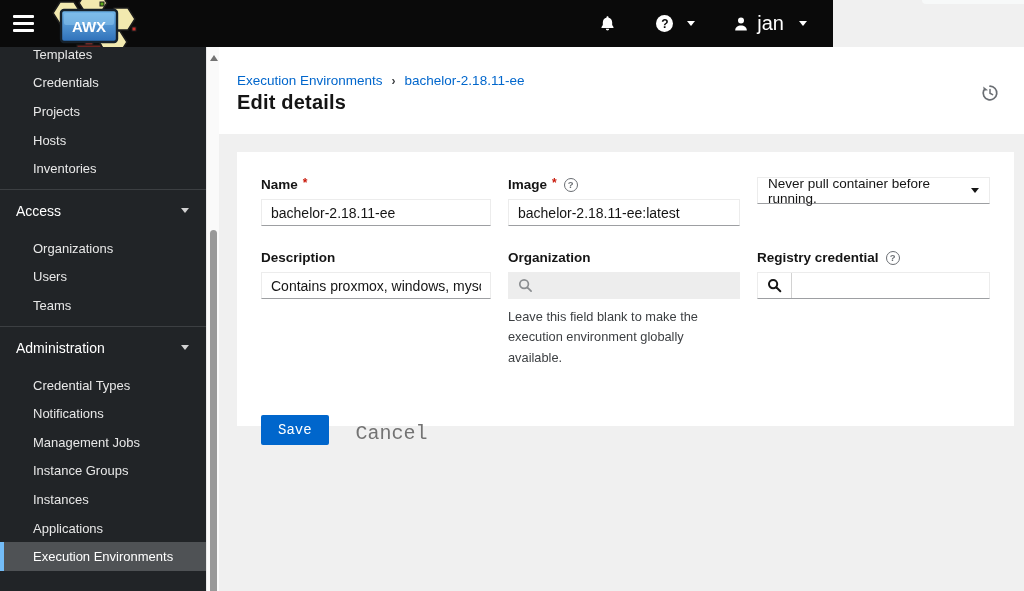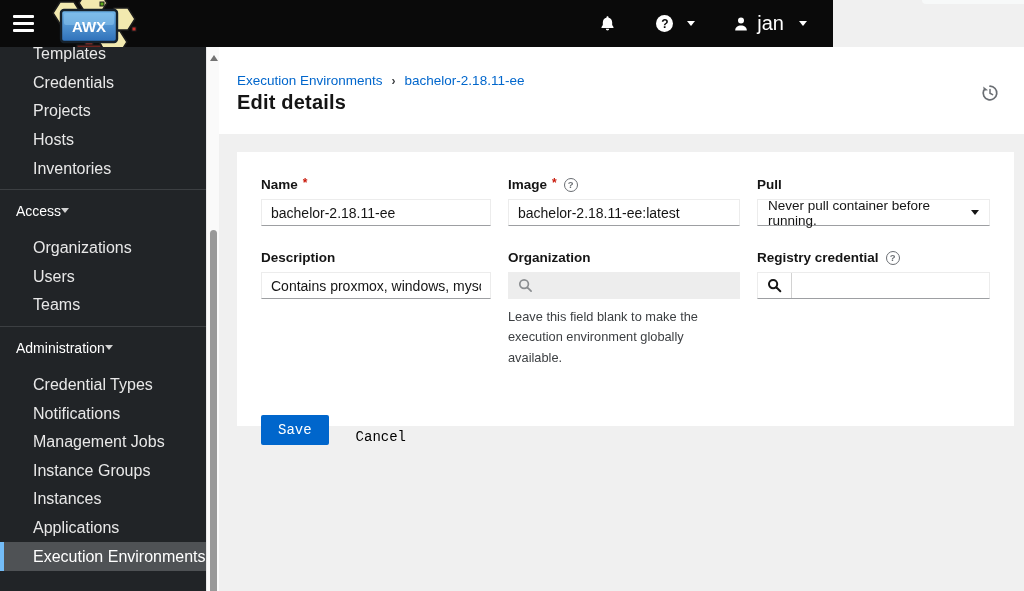--- a/index.html
+++ b/index.html
@@ -14,22 +14,22 @@
   .masthead-right { position:absolute; right:26px; top:0; height:47px; display:flex; align-items:center; }
   .mh-icon { display:flex; align-items:center; }
   .help-circle { width:17px; height:17px; border-radius:50%; background:#ffffff; color:#0a0a0a; font-size:12px; font-weight:bold; display:flex; align-items:center; justify-content:center; }
   .caret-down { width:0; height:0; border-left:4.5px solid transparent; border-right:4.5px solid transparent; border-top:5px solid #ffffff; }
   .user-name { color:#ffffff; font-size:20px; margin-left:8px; }
   .top-sliver { position:absolute; right:0; top:0; width:102px; height:4px; background:#f7f9f9; border-radius:0 0 0 6px; z-index:40; }
 
   
   .sidebar { position:absolute; left:0; top:47px; width:207px; height:544px; background:#212427; overflow:hidden; z-index:10; }
   .nav { margin-top:-7px; }
-  .nav-item { height:28.6px; display:flex; align-items:center; padding-left:33px; color:#e8e8e8; font-size:16px; cursor:pointer; }
-  .nav-group-header { height:42px; display:flex; align-items:center; padding:0 18px 0 16px; color:#ffffff; font-size:14px; cursor:pointer; }
+  .nav-item { height:28.6px; display:flex; align-items:center; padding-left:33px; color:#e8e8e8; font-size:13px; cursor:pointer; }
+  .nav-group-header { height:42px; display:flex; align-items:center; justify-content:space-between; padding:0 18px 0 16px; color:#ffffff; font-size:14px; cursor:pointer; }
   .nav-divider { border-top:1px solid #3c3f42; margin-top:6px; }
   .nav-section { padding-top:2px; }
   .group-caret { width:0; height:0; border-left:4.5px solid transparent; border-right:4.5px solid transparent; border-top:5px solid #d2d2d2; }
   .nav-item.selected { background:#4f5255; border-left:4px solid #73bcf7; padding-left:29px; color:#ffffff; }
 
   
   .side-scrollbar { position:absolute; left:206px; top:47px; width:13px; height:544px; background:#fafafa; border-left:1px solid #e8e8e8; z-index:20; }
   .scroll-up-arrow { position:absolute; left:3px; top:8px; width:0; height:0; border-left:4px solid transparent; border-right:4px solid transparent; border-bottom:6px solid #737373; }
   .scroll-thumb { position:absolute; left:3px; top:183px; width:7px; height:361px; background:#999999; border-radius:4px 4px 0 0; }
 
@@ -51,21 +51,21 @@
   .text-input { width:100%; height:27px; border:1px solid #ececec; border-bottom:1px solid #9d9fa2; background:#ffffff; font-family:inherit; font-size:14px; color:#151515; padding:0 9px; outline:none; }
   .select-box { width:100%; height:27px; border:1px solid #ececec; border-bottom:1px solid #9d9fa2; background:#ffffff; display:flex; align-items:center; justify-content:space-between; padding:12px 10px; font-size:13.5px; color:#151515; cursor:pointer; }
   .select-caret { width:0; height:0; border-left:4.5px solid transparent; border-right:4.5px solid transparent; border-top:5px solid #151515; margin-left:6px; }
   .lookup-disabled { width:100%; height:27px; background:#ededed; display:flex; align-items:center; padding:0 10px; }
   .lookup { width:100%; height:27px; border:1px solid #ececec; border-bottom:1px solid #9d9fa2; background:#ffffff; display:flex; align-items:stretch; }
   .lookup-btn { width:34px; display:flex; align-items:center; justify-content:center; border-right:1px solid #d2d2d2; cursor:pointer; background:#ffffff; }
   .lookup-input { flex:1; border:none; outline:none; font-family:inherit; font-size:14px; padding:0 8px; background:transparent; }
   .helper-text { margin-top:8px; font-size:12.8px; line-height:1.6; color:#3c3f42; width:96%; }
   .actions { margin-top:47px; display:flex; align-items:flex-end;font-family:Liberation Mono, monospace; }
   .btn-save { background:#0066cc; color:#ffffff; border:none; font-family:inherit; font-size:14px; padding:7px 17px; border-radius:2px; cursor:pointer; }
-  .btn-cancel { margin-left:27px; background:none; border:none; font-family:inherit; color:#000000; font-size:14px; cursor:pointer; }
+  .btn-cancel { margin-left:27px; background:none; border:none; font-family:inherit; color:#737373; font-size:20px; cursor:pointer; }
 </style>
 </head>
 <body>
 
 <div class="masthead">
   <div class="hamburger">
     <span></span>
       <span></span>
       <span></span>
   </div>
@@ -221,23 +221,20 @@
           <span>Image</span>
           <span class="req">*</span>
           <span class="label-help">
               <span>?</span>
             </span>
         </div>
         <input class="text-input" type="text" value="bachelor-2.18.11-ee:latest" style="">
       </div>
 
       <div class="field">
-        <div class="field-label">
-          <span>Pull</span>
-        </div>
         <div class="select-box">
           <span>Never pull container before running.</span>
           <span class="select-caret"></span>
         </div>
       </div>
 
       <div class="field">
         <div class="field-label">
           <span>Description</span>
         </div>

